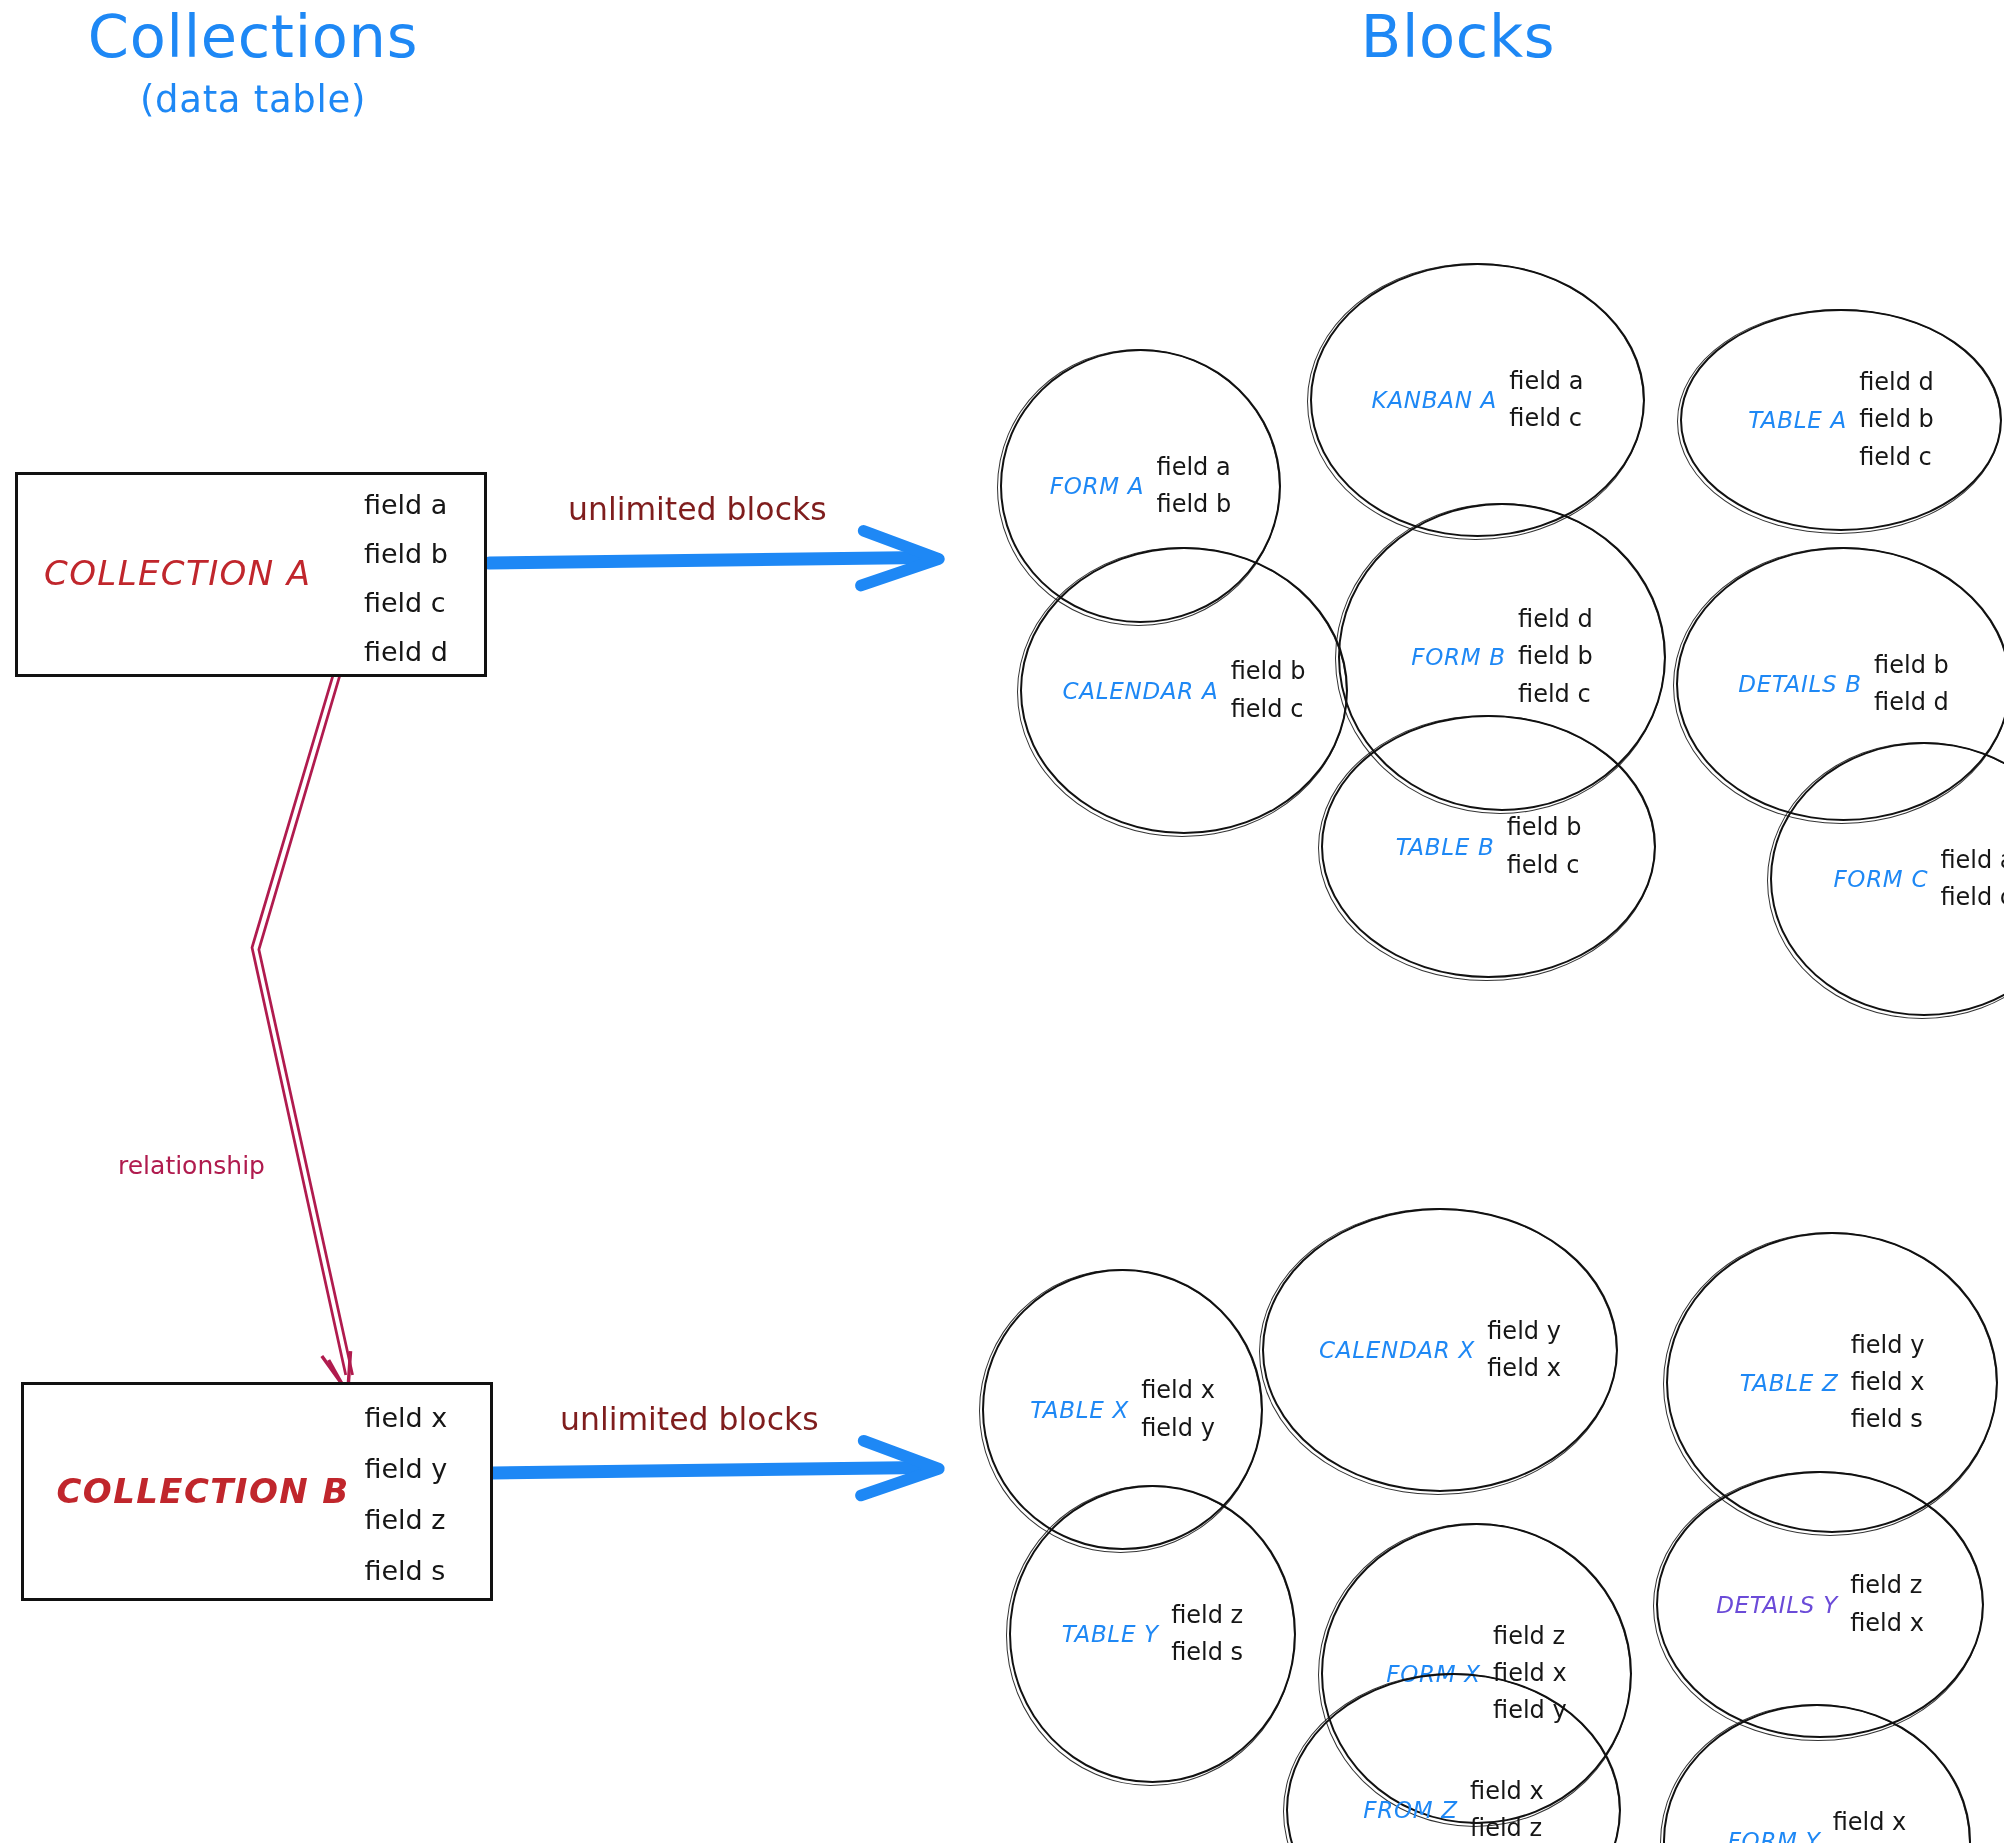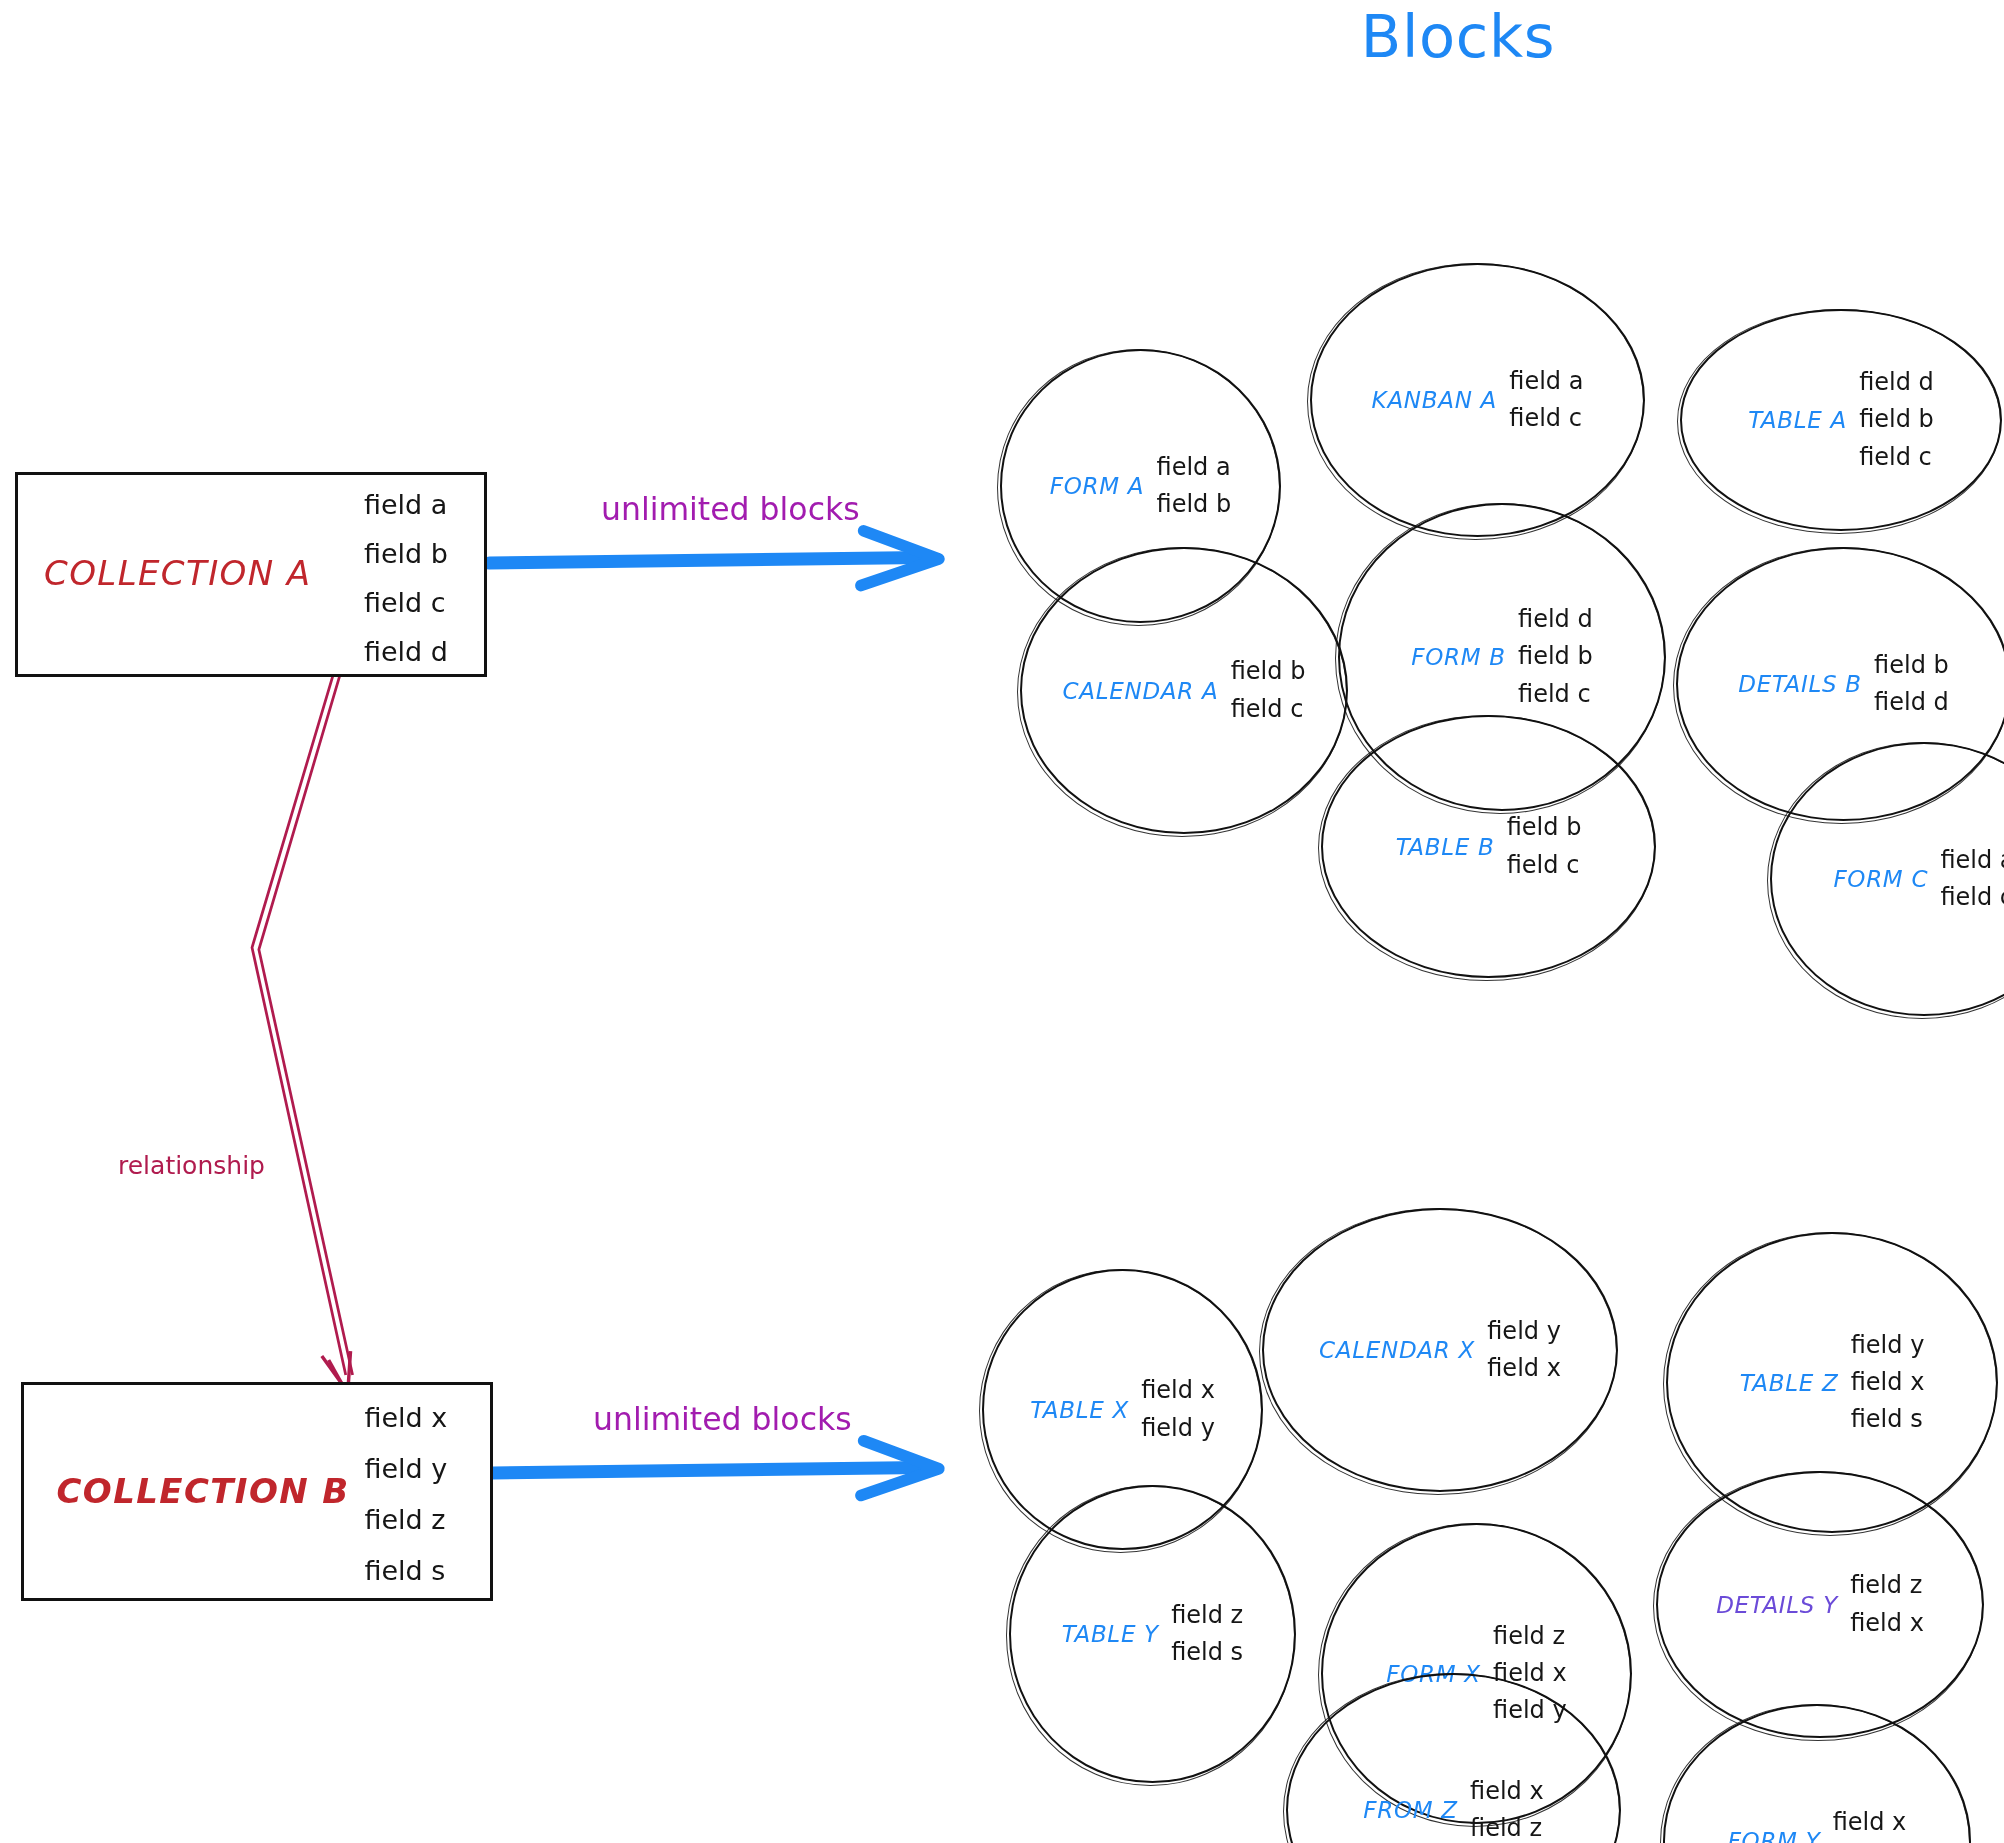--- a/index.html
+++ b/index.html
@@ -49,25 +49,24 @@
     color:#161616;
     font-size:27px;
     line-height:1.1;
     white-space:nowrap;
     font-family:"DejaVu Sans", sans-serif;
   }
 
   
   .arrow-label{
     position:absolute;
-    color:#a21caf;
+    color:#7f1d1d;
     font-size:31.5px;
     white-space:nowrap;
     font-family:"DejaVu Sans", sans-serif;
-    margin-left:33px;
   }
   .rel-label{
     position:absolute;
     color:#b01b4e;
     font-size:25px;
     white-space:nowrap;
     font-family:"DejaVu Sans", sans-serif;
   }
 
   
@@ -135,20 +134,24 @@
 
     <g stroke="#b01b4e" stroke-width="4" fill="none" stroke-linejoin="miter">
       <path d="M 487 985 L 368 1385 L 505 2010"></path>
       <path d="M 497 985 L 378 1388 L 515 2010"></path>
 
       <path d="M 470 1982 L 508 2035 L 512 1975" stroke-width="5"></path>
       <path d="M 480 1988 L 508 2038" stroke-width="5"></path>
     </g>
   </svg>
 
+  <div class="abs" style="left:41px;top:6.8px;width:424px;">
+    <div class="heading heading-main">Collections</div>
+    <div class="heading heading-sub" style="margin-top:15px;">(data table)</div>
+  </div>
 
   <div class="abs" style="left:1246px;top:6.8px;width:424px;">
     <div class="heading heading-main">Blocks</div>
   </div>
 
   <div class="collection-box" style="left:15px;top:472px;width:472px;height:205px;">
     <div class="collection-name" style="left:26px;top:78px;">COLLECTION A</div>
     <div class="collection-fields" style="left:346px;top:15px;height:177px;">
       <div class="field-line">field a</div>
       <div class="field-line">field b</div>

